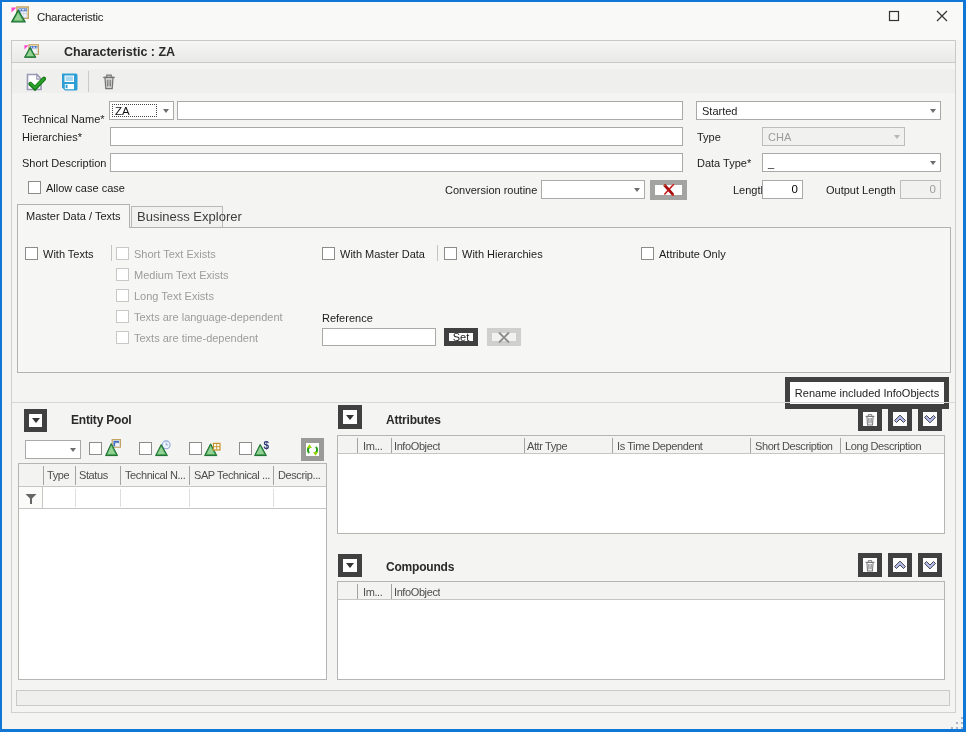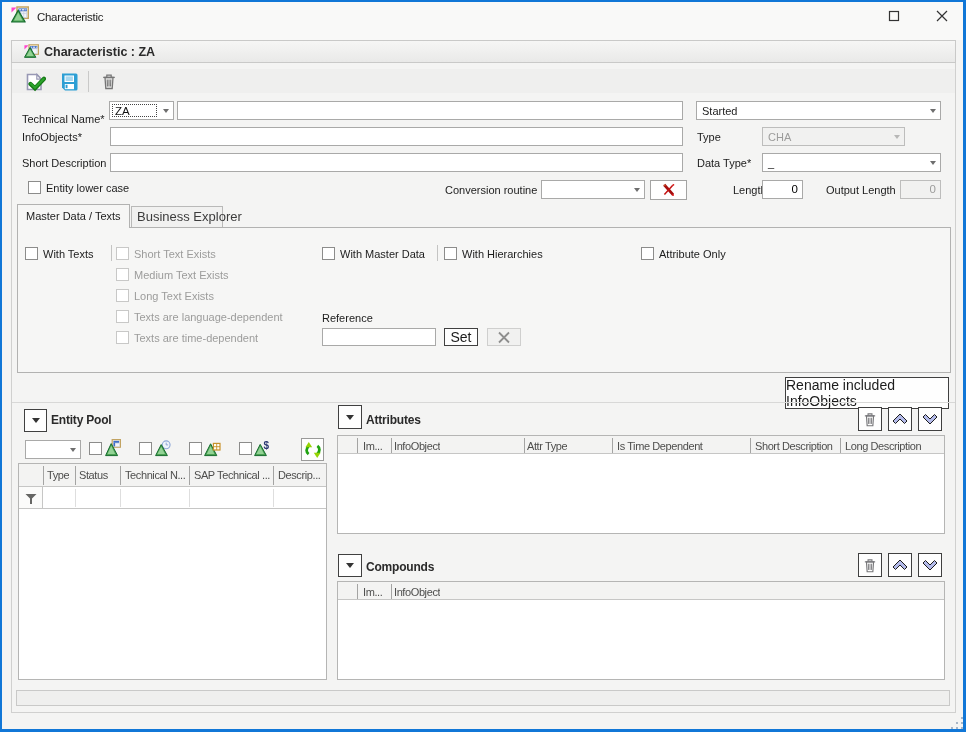--- a/index.html
+++ b/index.html
@@ -13,23 +13,23 @@
 .dlbl { color:#9c9c9b; }
 .inp { position:absolute; background:#fff; border:1px solid #a9a9a8; }
 .inp.dis { background:#f1f1f0; border-color:#bdbdbc; }
 .cmb { position:absolute; background:#fff; border:1px solid #a9a9a8; }
 .cmb .ar { position:absolute; right:4px; top:50%; margin-top:-1.5px; width:0; height:0;
   border-left:3.5px solid transparent; border-right:3.5px solid transparent; border-top:4px solid #6e6e6e; }
 .cmb.dis { background:#f1f1f0; border-color:#bdbdbc; }
 .cmb.dis .ar { border-top-color:#b7b7b6; }
 .cb { position:absolute; width:13px; height:13px; background:#fff; border:1px solid #8c8c8b; }
 .cb.dis { border-color:#c8c8c7; }
-.btn { position:absolute; background:#fefefe; border:1px solid #404040; font-size:14px; color:#1c1c1c;
+.btn { position:absolute; background:#fefefe; border:5px solid #404040; font-size:11px; color:#1c1c1c;
   display:flex; align-items:center; justify-content:center; }
-.bold { font-weight:bold; }
+.bold { font-weight:bold;margin-left:20px; }
 .vsep { position:absolute; width:1px; background:#c9c9c8; }
 .panel { position:absolute; border:1px solid #c2c2c1; }
 .th { position:absolute; font-size:11px; letter-spacing:-0.4px; color:#4e4e4d; white-space:nowrap; overflow:hidden; }
 </style>
 </head>
 <body>
 
 <div class="titlebar"></div>
 <svg class="abs" style="left:11px;top:6px" width="18" height="18" viewBox="0 0 18 18">
   <polygon points="0.5,1.5 5.5,1.5 0.5,6.5" fill="#ff44cc"></polygon>
@@ -98,38 +98,38 @@
 <div class="cmb" style="left:109px;top:101px;width:65px;height:19px">
   <div style="position:absolute;left:2px;top:2px;right:16px;bottom:2px;border:1px dotted #444;font-size:11.5px;padding:0 2px;line-height:12px;color:#111">ZA</div>
   <span class="ar"></span>
 </div>
 <div class="inp" style="left:177px;top:101px;width:506px;height:19px"></div>
 <div class="cmb" style="left:696px;top:101px;width:245px;height:19px">
   <div class="lbl" style="left:5px;top:2px">Started</div>
     <span class="ar"></span>
 </div>
 
-<div class="lbl" style="left:22px;top:130px">InfoObjects*</div>
+<div class="lbl" style="left:22px;top:130px">Hierarchies*</div>
 <div class="inp" style="left:110px;top:127px;width:573px;height:19px"></div>
 <div class="lbl" style="left:697px;top:130px">Type</div>
 <div class="cmb dis" style="left:762px;top:127px;width:143px;height:19px">
   <div class="lbl dlbl" style="left:5px;top:2px">CHA</div>
     <span class="ar"></span>
 </div>
 
 <div class="lbl" style="left:22px;top:156px">Short Description</div>
 <div class="inp" style="left:110px;top:153px;width:573px;height:19px"></div>
 <div class="lbl" style="left:697px;top:156px">Data Type*</div>
 <div class="cmb" style="left:762px;top:153px;width:179px;height:19px">
   <div class="lbl" style="left:5px;top:2px">_</div>
     <span class="ar"></span>
 </div>
 
 <div class="cb" style="left:28px;top:181px"></div>
-<div class="lbl" style="left:46px;top:181px">Entity lower case</div>
+<div class="lbl" style="left:46px;top:181px">Allow case case</div>
 <div class="lbl" style="left:445px;top:183px">Conversion routine</div>
 <div class="cmb" style="left:541px;top:180px;width:104px;height:19px">
     <span class="ar"></span>
   </div>
 <div class="btn" style="left:650px;top:180px;width:37px;height:20px;border-color:#a3a3a2">
   <svg width="15" height="14" viewBox="0 0 15 14">
     <path d="M3.2 1.8 L12 11.6" stroke="#a50d0d" stroke-width="2.8"></path>
     <path d="M11.8 2.2 L3.4 11.4" stroke="#c41010" stroke-width="1.5"></path>
     <circle cx="12.4" cy="1.8" r="0.9" fill="#d81212"></circle>
     <circle cx="12" cy="12" r="1" fill="#d81212"></circle>

